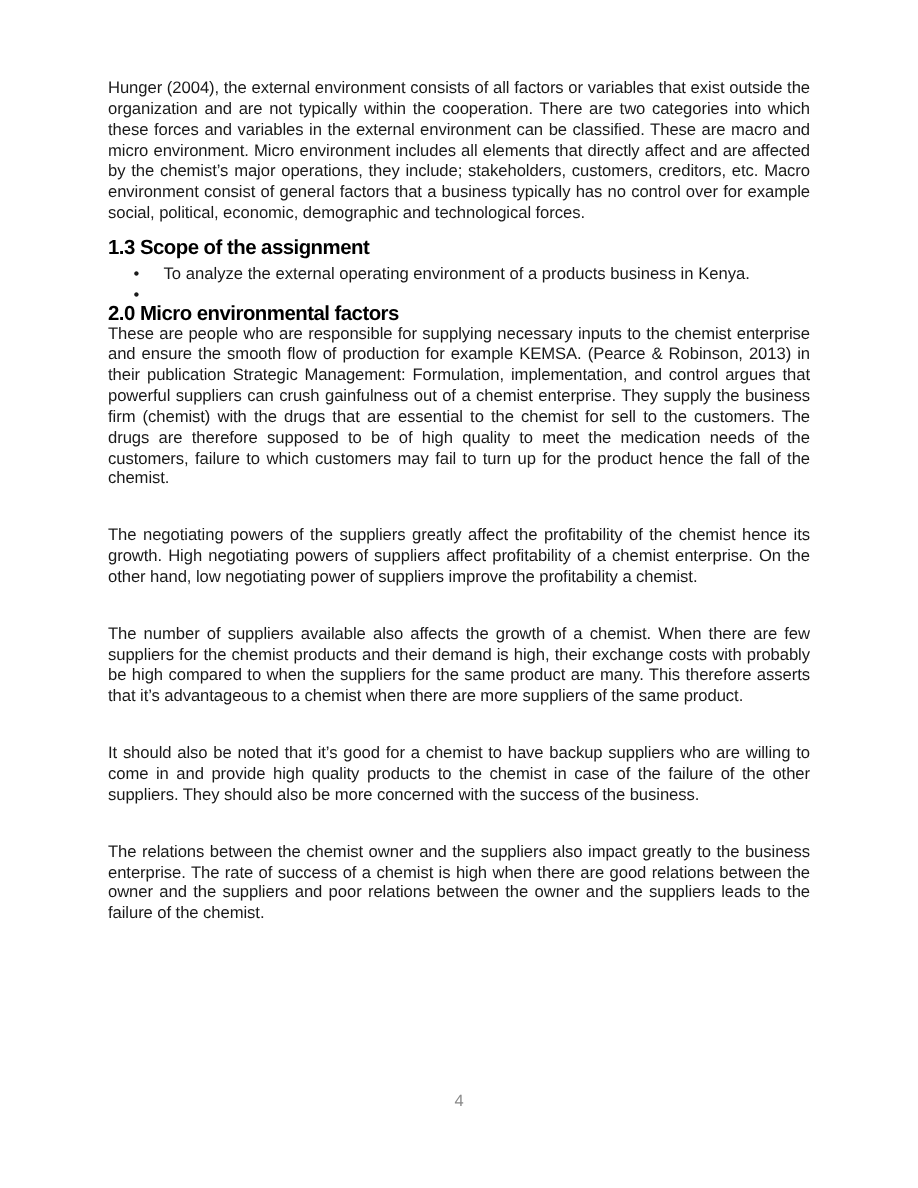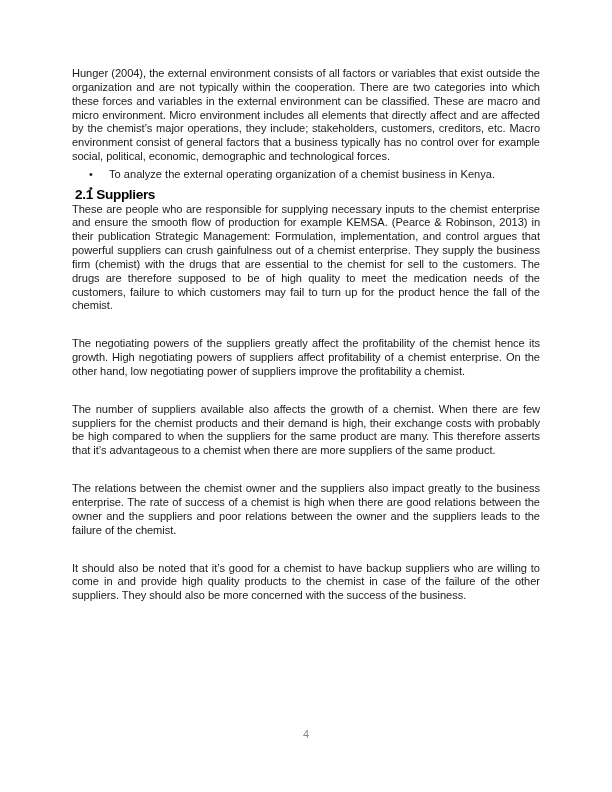--- a/index.html
+++ b/index.html
@@ -11,21 +11,21 @@
       width: 612px;
       height: 792px;
       position: relative;
       overflow: hidden;
       font-family: "Liberation Sans", sans-serif;
       color: #1a1a1a;
     }
     .page {
       position: absolute;
       left: 72px;
-      top: 67px;
+      top: 53px;
       width: 468px;
     }
     p.body {
       margin: 0;
       font-size: 11.1px;
       line-height: 13.85px;
       text-align: justify;
       text-align-last: left;
       letter-spacing: -0.05px;
     }
@@ -66,35 +66,36 @@
       color: #8a8a8a;
     }
   </style>
 </head>
 <body>
 
 <div class="page">
 
   <p class="body">Hunger (2004), the external environment consists of all factors or variables that exist outside the organization and are not typically within the cooperation. There are two categories into which these forces and variables in the external environment can be classified. These are macro and micro environment. Micro environment includes all elements that directly affect and are affected by the chemist’s major operations, they include; stakeholders, customers, creditors, etc. Macro environment consist of general factors that a business typically has no control over for example social, political, economic, demographic and technological forces.</p>
 
+  <h2 class="sec" style="margin-top:6px;">1.3 Scope of the assignment</h2>
 
   <ul class="bullets">
     <li>
       <span class="bullet">•</span>
-      <span>To analyze the external operating organization of a chemist business in Kenya.</span>
+      <span>To analyze the external operating environment of a products business in Kenya.</span>
     </li>
     <li>
       <span class="bullet">•</span>
     </li>
   </ul>
 
+  <h2 class="sec" style="margin-top:9px;">2.0 Micro environmental factors</h2>
 
-  <h2 class="sec" style="margin-top:4px; padding-left:3px;">2.1 Suppliers</h2>
 
   <p class="body">These are people who are responsible for supplying necessary inputs to the chemist enterprise and ensure the smooth flow of production for example KEMSA. (Pearce &amp; Robinson, 2013) in their publication Strategic Management: Formulation, implementation, and control argues that powerful suppliers can crush gainfulness out of a chemist enterprise. They supply the business firm (chemist) with the drugs that are essential to the chemist for sell to the customers. The drugs are therefore supposed to be of high quality to meet the medication needs of the customers, failure to which customers may fail to turn up for the product hence the fall of the chemist.</p>
   <p class="body gap"> The negotiating powers of the suppliers greatly affect the profitability of the chemist hence its growth. High negotiating powers of suppliers affect profitability of a chemist enterprise. On the other hand, low negotiating power of suppliers improve the profitability a chemist.</p>
   <p class="body gap">The number of suppliers available also affects the growth of a chemist. When there are few suppliers for the chemist products and their demand is high, their exchange costs with probably be high compared to when the suppliers for the same product are many. This therefore asserts that it’s advantageous to a chemist when there are more suppliers of the same product.</p>
+  <p class="body gap">It should also be noted that it’s good for a chemist to have backup suppliers who are willing to come in and provide high quality products to the chemist in case of the failure of the other suppliers. They should also be more concerned with the success of the business.</p>
   <p class="body gap">The relations between the chemist owner and the suppliers also impact greatly to the business enterprise. The rate of success of a chemist is high when there are good relations between the owner and the suppliers and poor relations between the owner and the suppliers leads to the failure of the chemist.</p>
-  <p class="body gap">It should also be noted that it’s good for a chemist to have backup suppliers who are willing to come in and provide high quality products to the chemist in case of the failure of the other suppliers. They should also be more concerned with the success of the business.</p>
 
 </div>
 
 <div class="page-number">4</div>
 
 </body></html>

